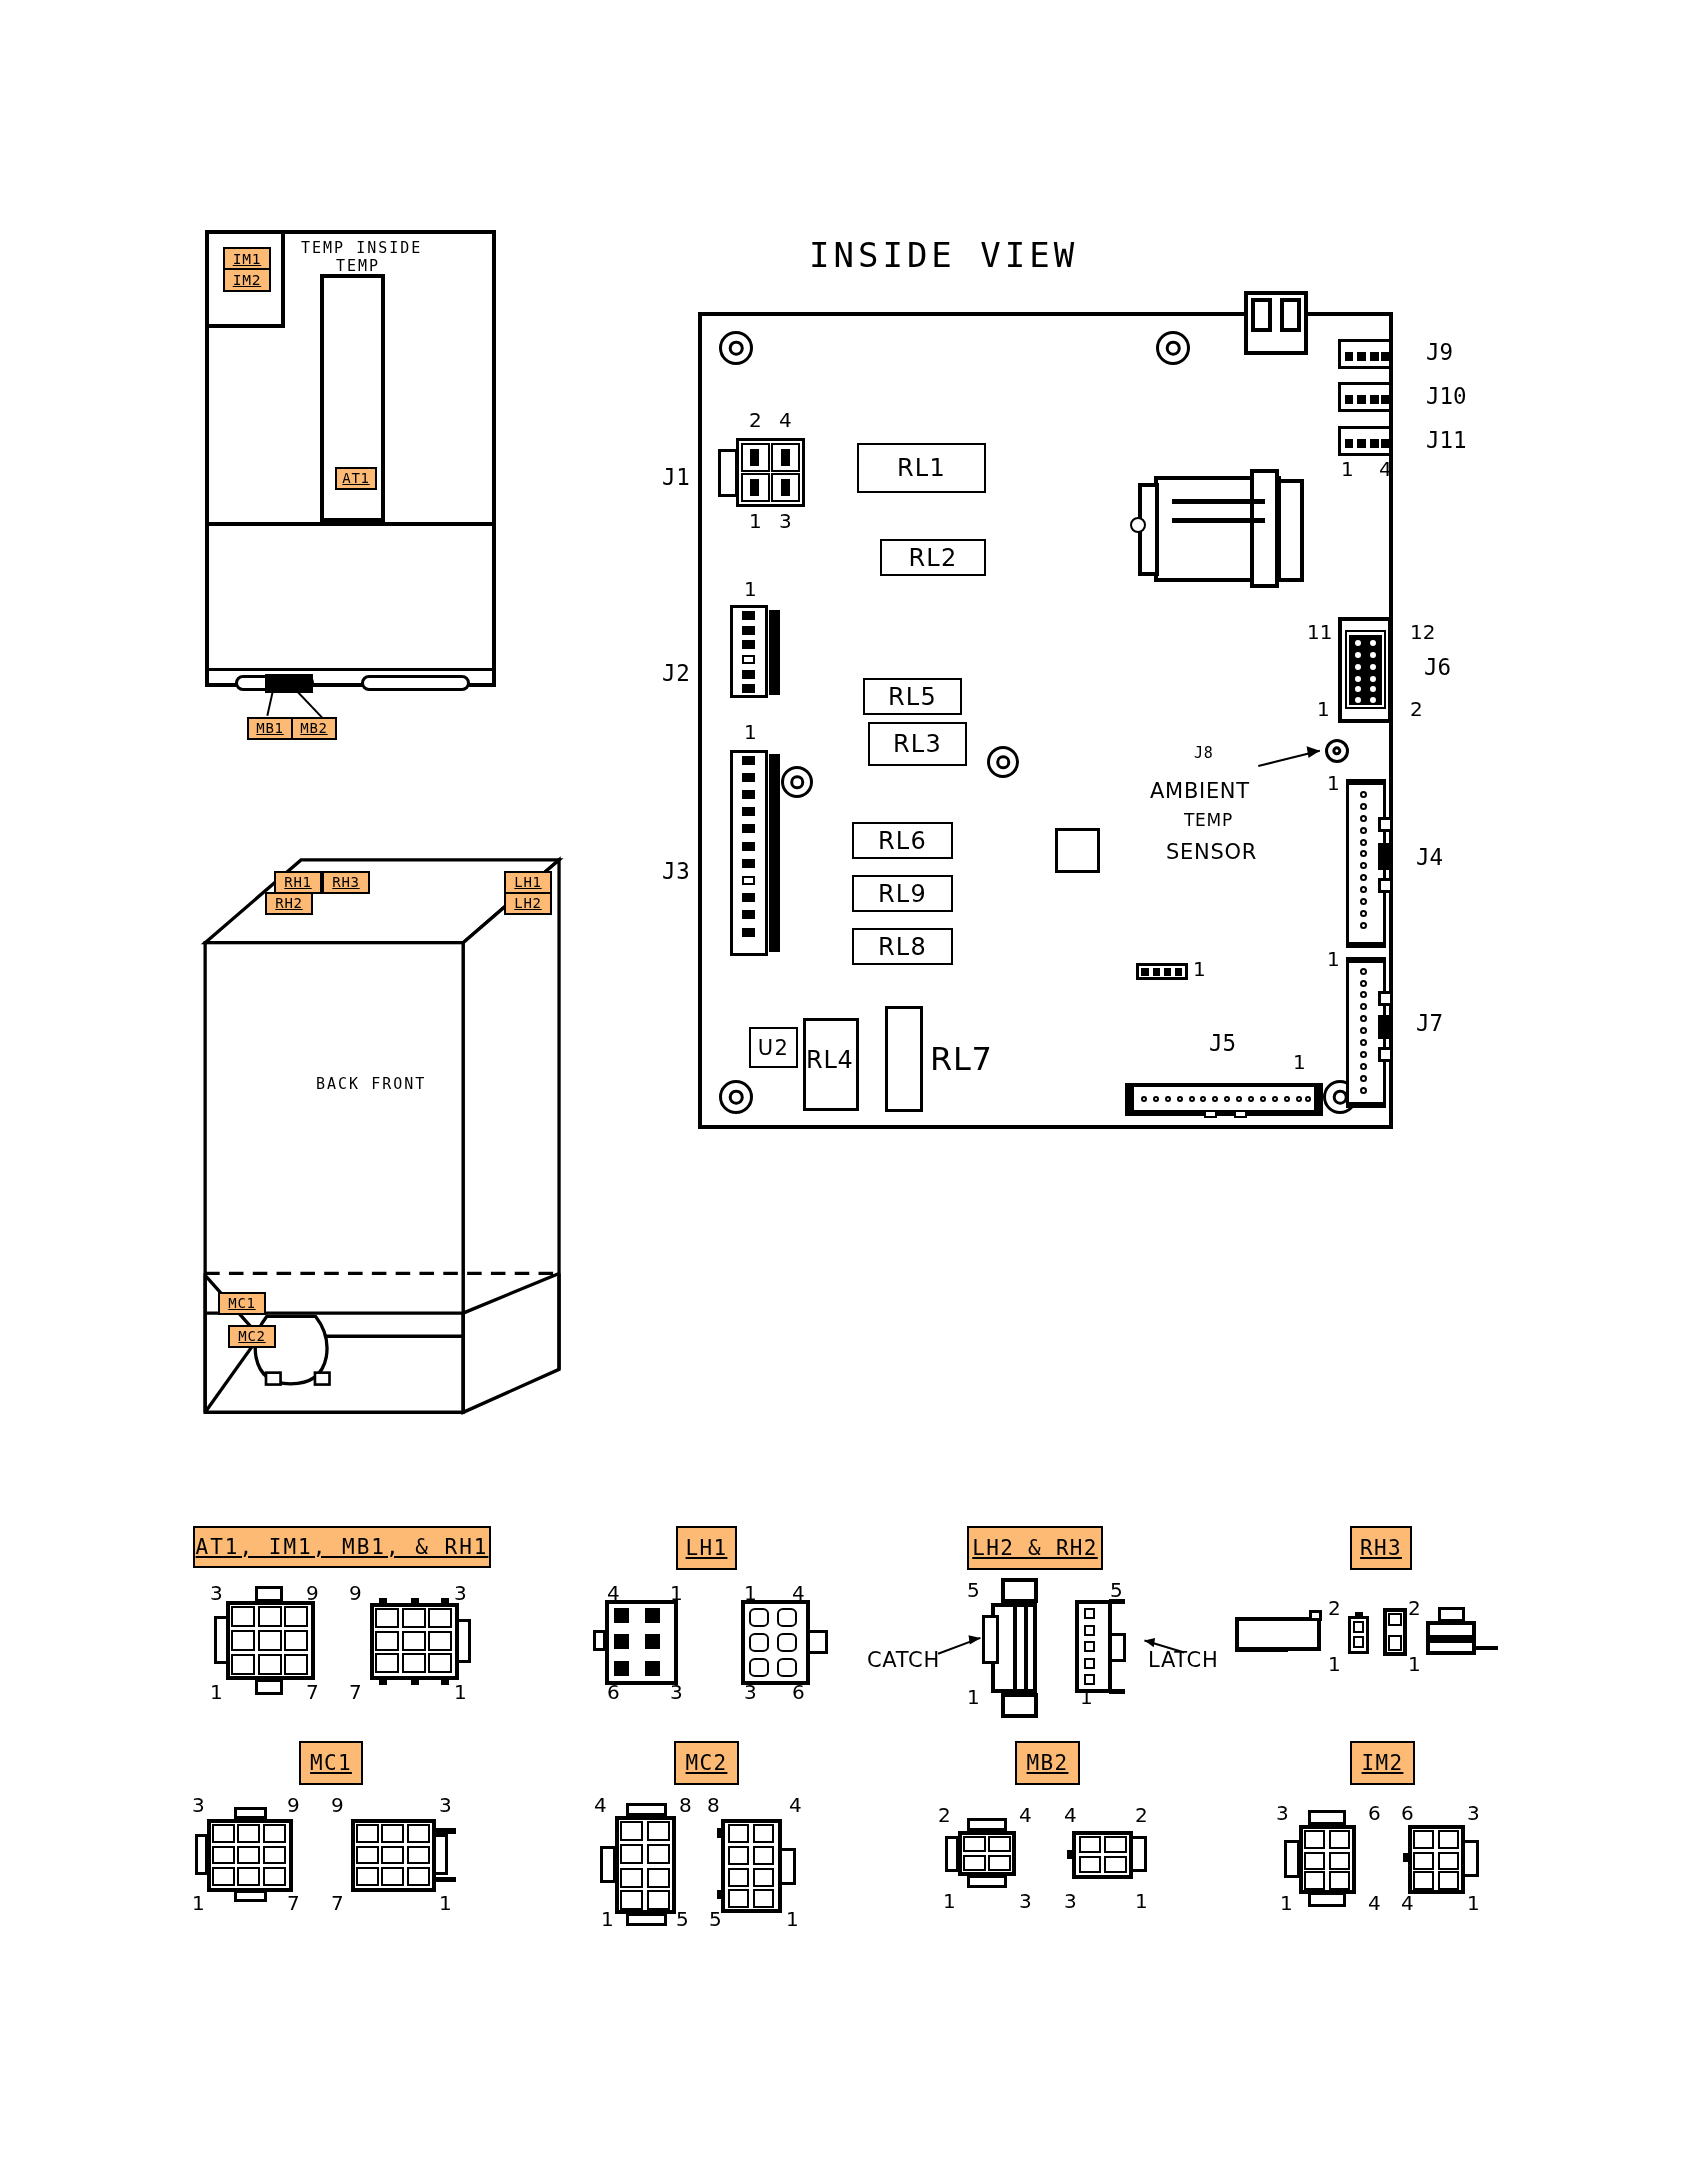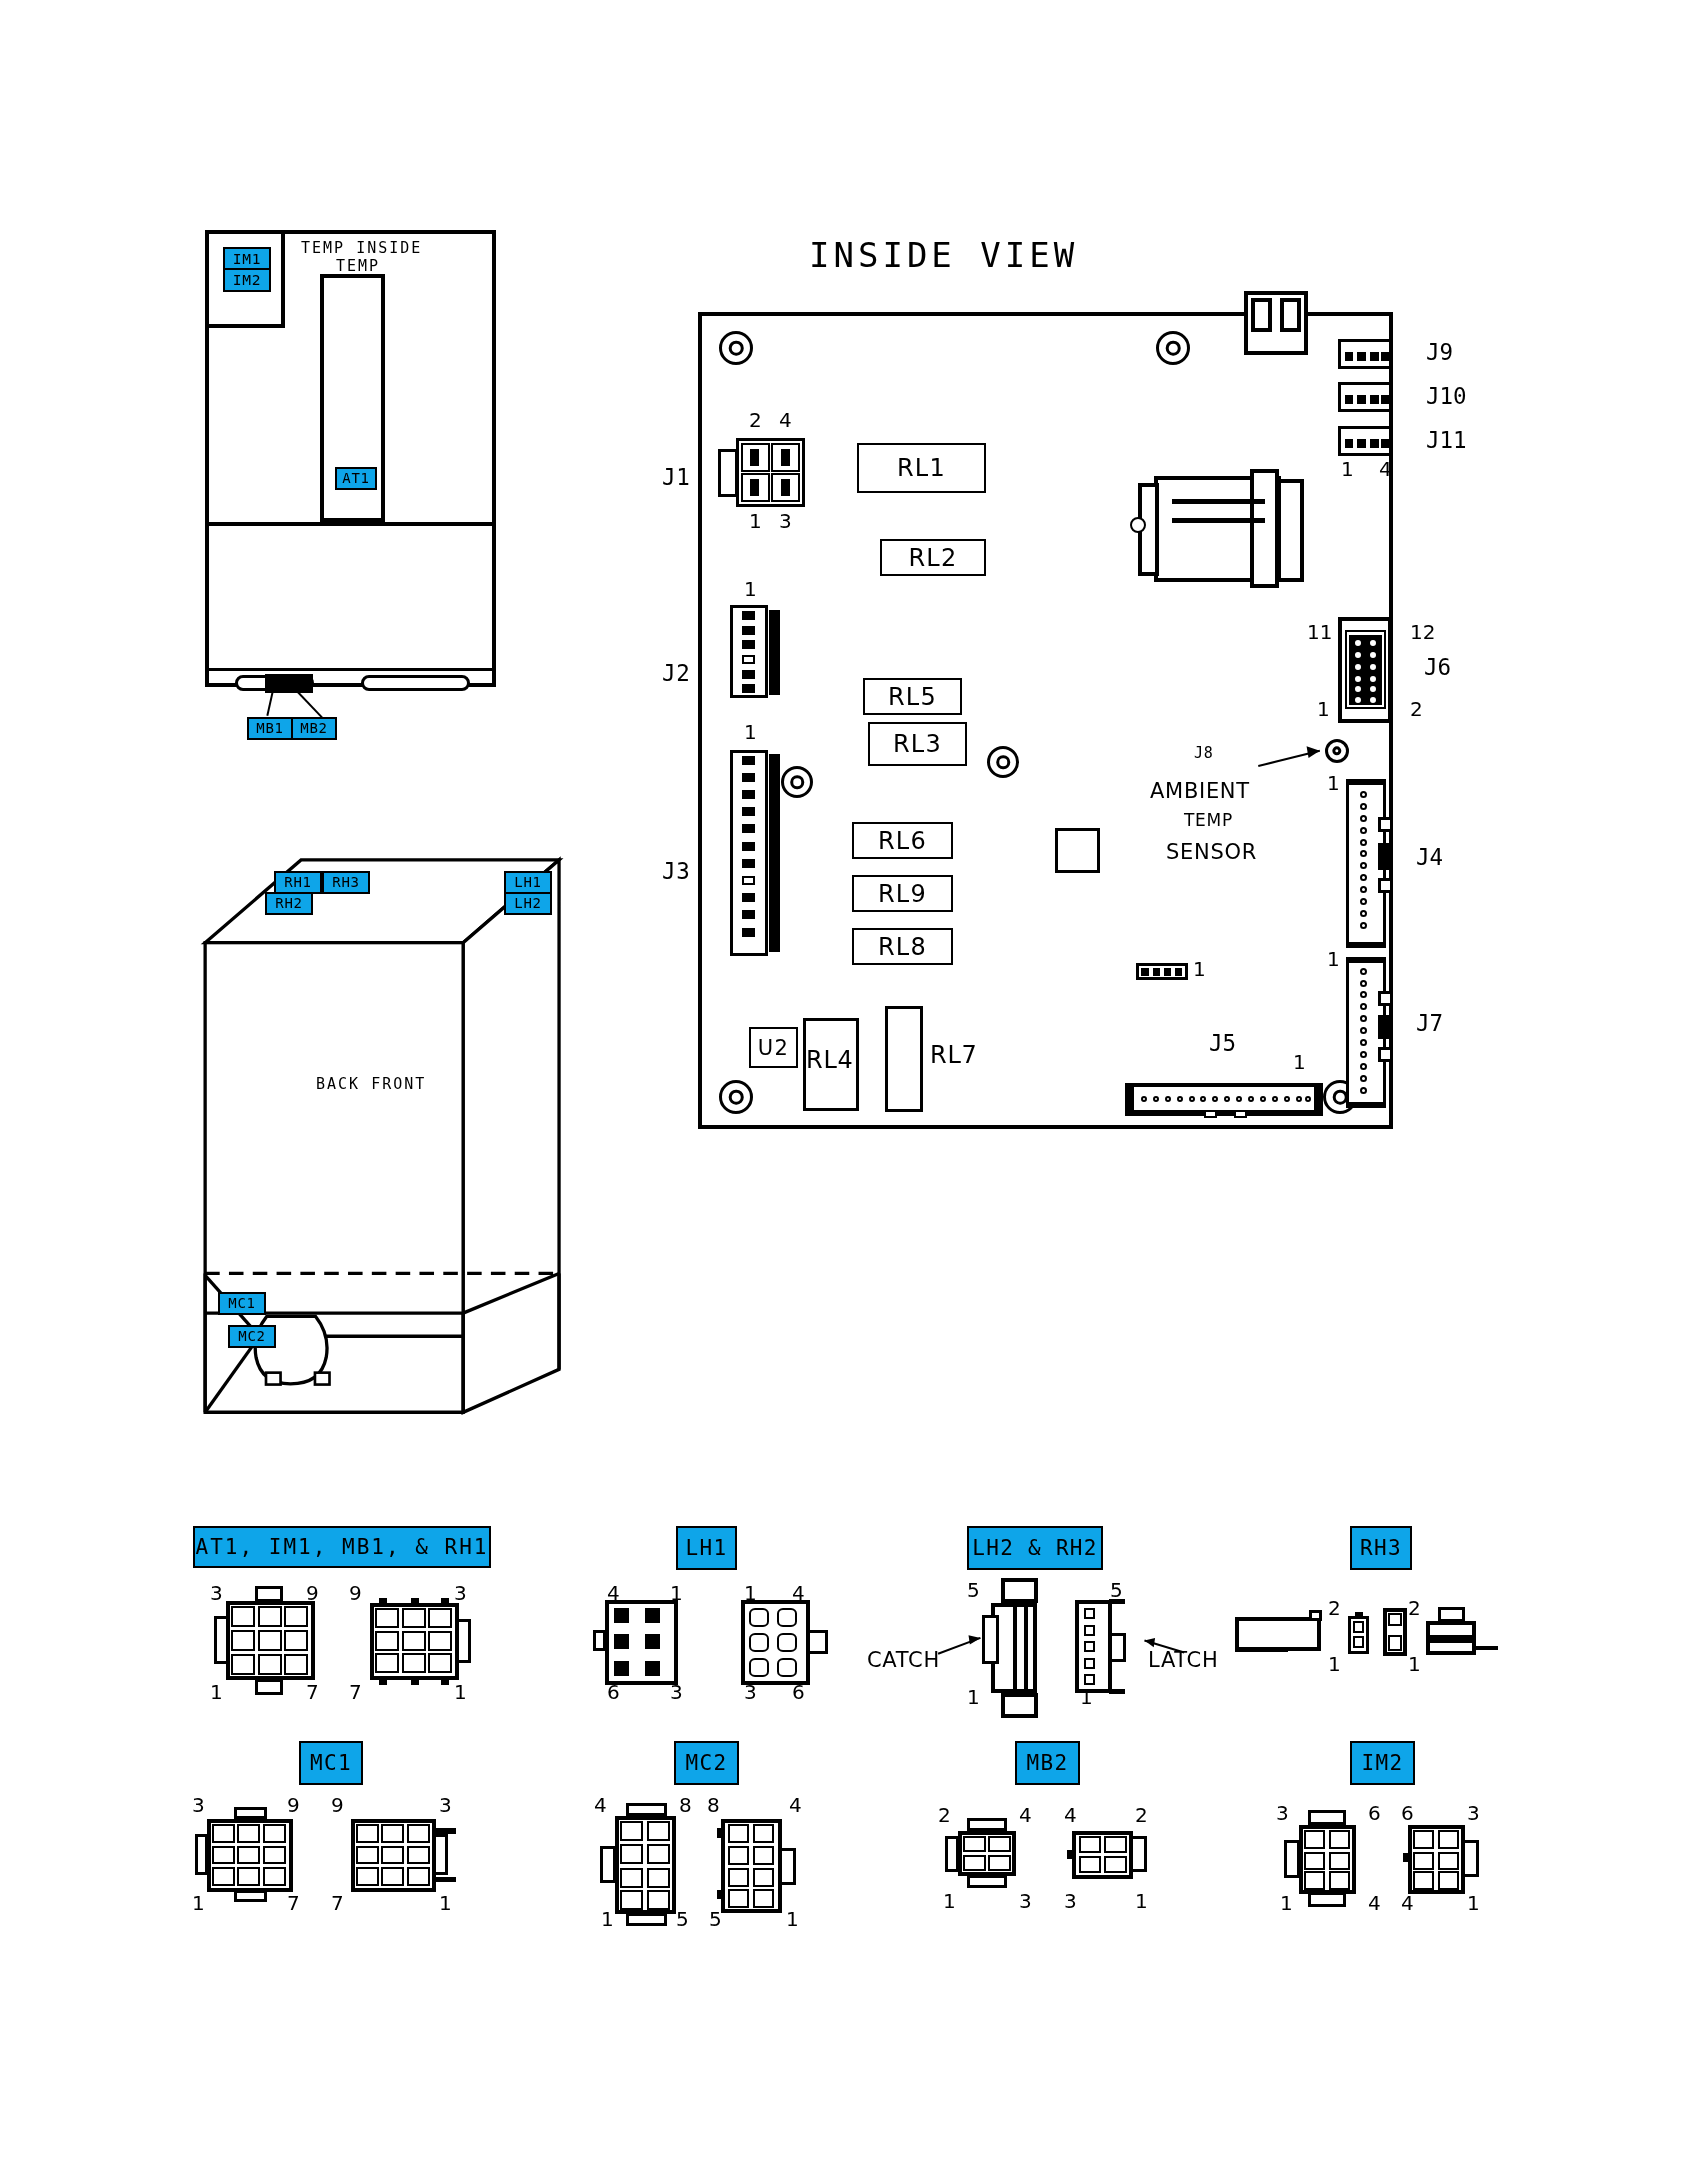--- a/index.html
+++ b/index.html
@@ -1,22 +1,22 @@
 <!DOCTYPE html>
 <html style="font-size:10.6px"><head>
 <meta charset="utf-8">
 <style>
   html,body{margin:0;padding:0;background:#fff;}
   body{width:1687px;height:2183px;position:relative;
        font-family:"DejaVu Sans Mono","Liberation Mono",monospace;color:#000;}
   .abs{position:absolute;}
-  .lbl{position:absolute;border:2.6px solid #000;background:#0ea5e9;
+  .lbl{position:absolute;border:2.6px solid #000;background:#fdba74;
        display:flex;align-items:center;justify-content:center;
        font-family:"DejaVu Sans Mono","Liberation Mono",monospace;
-       letter-spacing:0.7px;white-space:nowrap;line-height:1;}
+       letter-spacing:0.7px;white-space:nowrap;line-height:1;text-decoration:underline;}
   .txt{position:absolute;white-space:nowrap;
        font-family:"DejaVu Sans Mono","Liberation Mono",monospace;line-height:1;}
   .pin{position:absolute;white-space:nowrap;font-size:20px;
        font-family:"DejaVu Sans","Liberation Sans",sans-serif;line-height:1;}
   .bx{position:absolute;border:2.6px solid #000;background:#fff;box-sizing:border-box;}
   .bx.t5{border-width:3.3px;}
   .bx.t6{border-width:4px;}
   .ln{position:absolute;background:#000;}
   .relay{position:absolute;border:2.6px solid #000;background:#fff;box-sizing:border-box;
          display:flex;align-items:center;justify-content:center;
@@ -167,21 +167,21 @@
   <div class="relay" style="left:852px;top:875px;width:101px;height:37px;">RL9</div>
   <div class="relay" style="left:852px;top:928px;width:101px;height:37px;">RL8</div>
 
   <div class="relay" style="left:749px;top:1027px;width:49px;height:41px;font-size:21px;">U2</div>
 
   <div class="bx t5" style="left:803px;top:1018px;width:56px;height:93px;"></div>
   <div class="txt" style="left:806px;top:1048px;font-size:24px;letter-spacing:0.7px;
               font-family:'DejaVu Sans','Liberation Sans',sans-serif;">RL4</div>
 
   <div class="bx t5" style="left:885px;top:1006px;width:38px;height:106px;"></div>
-  <div class="txt" style="left:930px;top:1043px;font-size:24px;letter-spacing:0.7px;
+  <div class="txt" style="left:930px;top:1043px;font-size:32px;letter-spacing:0.7px;
               font-family:'DejaVu Sans','Liberation Sans',sans-serif;">RL7</div>
 
   <div class="bx t5" style="left:1055px;top:828px;width:45px;height:45px;"></div>
 
   <div class="abs" style="left:1138px;top:476px;">
     <div class="bx t6" style="left:16px;top:0;width:127px;height:106px;"></div>
     <div class="bx t6" style="left:0px;top:6.6px;width:21px;height:93px;"></div>
     <div class="bx t6" style="left:112px;top:-6.6px;width:29px;height:119px;"></div>
     <div class="bx t6" style="left:139px;top:2.6px;width:26.5px;height:103px;"></div>
     <div class="ln" style="left:34px;top:22.5px;width:93px;height:5.3px;"></div>

